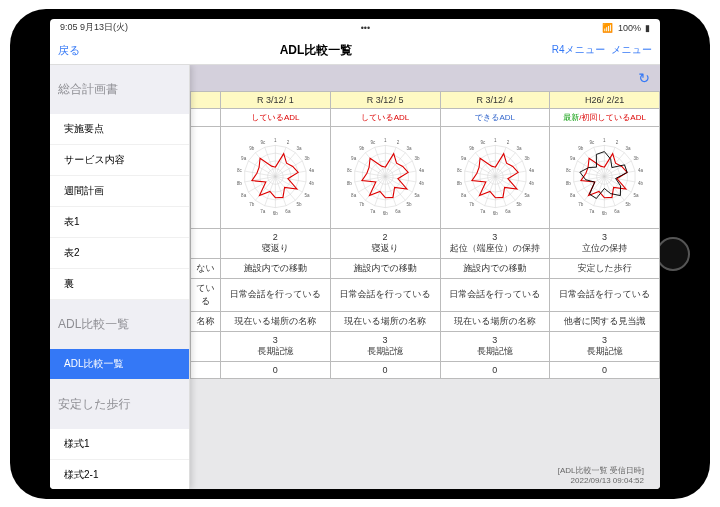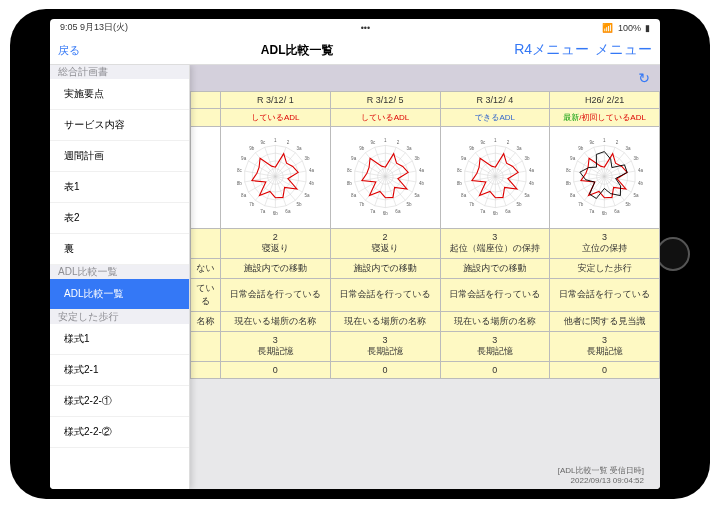--- a/index.html
+++ b/index.html
@@ -5,32 +5,32 @@
 * { margin: 0; padding: 0; box-sizing: border-box; font-family: -apple-system, "Hiragino Sans", sans-serif; }
 body { background: #fff; display: flex; align-items: center; justify-content: center; height: 507px; }
 .tablet { width: 700px; height: 490px; background: #000; border-radius: 36px; padding: 10px; position: relative; }
 .home-btn { position: absolute; right: 20px; top: 50%; transform: translateY(-50%); width: 34px; height: 34px; border: 2px solid #555; border-radius: 50%; background: #111; }
 .screen { width: 610px; height: 470px; background: #fff; border-radius: 4px; margin-left: 30px; overflow: hidden; display: flex; flex-direction: column; font-size: 10px; }
 .statusbar { height: 18px; display: flex; justify-content: space-between; align-items: center; padding: 0 10px; font-size: 9px; color: #333; }
 .statusbar .right { display: flex; gap: 4px; align-items: center; }
 .navbar { height: 28px; display: flex; justify-content: space-between; align-items: center; padding: 0 8px; border-bottom: 1px solid #ddd; gap: 19px; }
 .navbar .back { color: #3478f6; font-size: 11px; }
 .navbar .title { font-weight: 600; font-size: 12px; }
-.navbar .menu { color: #3478f6; font-size: 14px; display: flex; gap: 6px; }
+.navbar .menu { color: #3478f6; font-size: 10px; display: flex; gap: 6px; }
 .content { flex: 1; display: flex; position: relative; overflow: hidden; }
 .sidebar { width: 140px; background: #fff; border-right: 1px solid #ddd; overflow-y: auto; box-shadow: 2px 0 6px rgba(0,0,0,0.15); z-index: 10; }
-.side-header { background: #efeff4; color: #8e8e93; font-size: 10px; padding: 0 8px; }
+.side-header { background: #efeff4; color: #8e8e93; font-size: 12px; padding: 16px 8px; }
 .side-item { padding: 8px 14px; font-size: 10px; border-bottom: 1px solid #f0f0f0; }
 .side-item.selected { background: #3478f6; color: #fff; }
 .main { flex: 1; background: #e8e8ea; display: flex; flex-direction: column; }
 .toolbar { height: 26px; display: flex; justify-content: flex-end; align-items: center; padding: 0 10px; background: #d4d0dc; }
 .refresh { color: #3478f6; font-size: 14px; }
 .grid { flex: 1; overflow: auto; }
 table { border-collapse: collapse; width: 100%; table-layout: fixed; }
-td, th { border: 1px solid #bbb; padding: 3px 4px; text-align: center; font-size: 9px; color: #333; background: #fef9c3; }
+td, th { border: 1px solid #bbb; padding: 3px 4px; text-align: center; font-size: 9px; color: #333; background: #ffffff; }
 .date-row td { background: #fef9c3; }
 .adl-label { font-size: 8px; }
 .adl-red { color: #d00; }
 .adl-blue { color: #36c; }
 .adl-green { color: #090; }
 .radar-cell { height: 100px; position: relative; background: #fff; }
 .radar-cell svg { width: 100%; height: 100%; }
 .footer { font-size: 8px; color: #666; text-align: right; padding: 4px 16px; }
 </style>
 </head>

